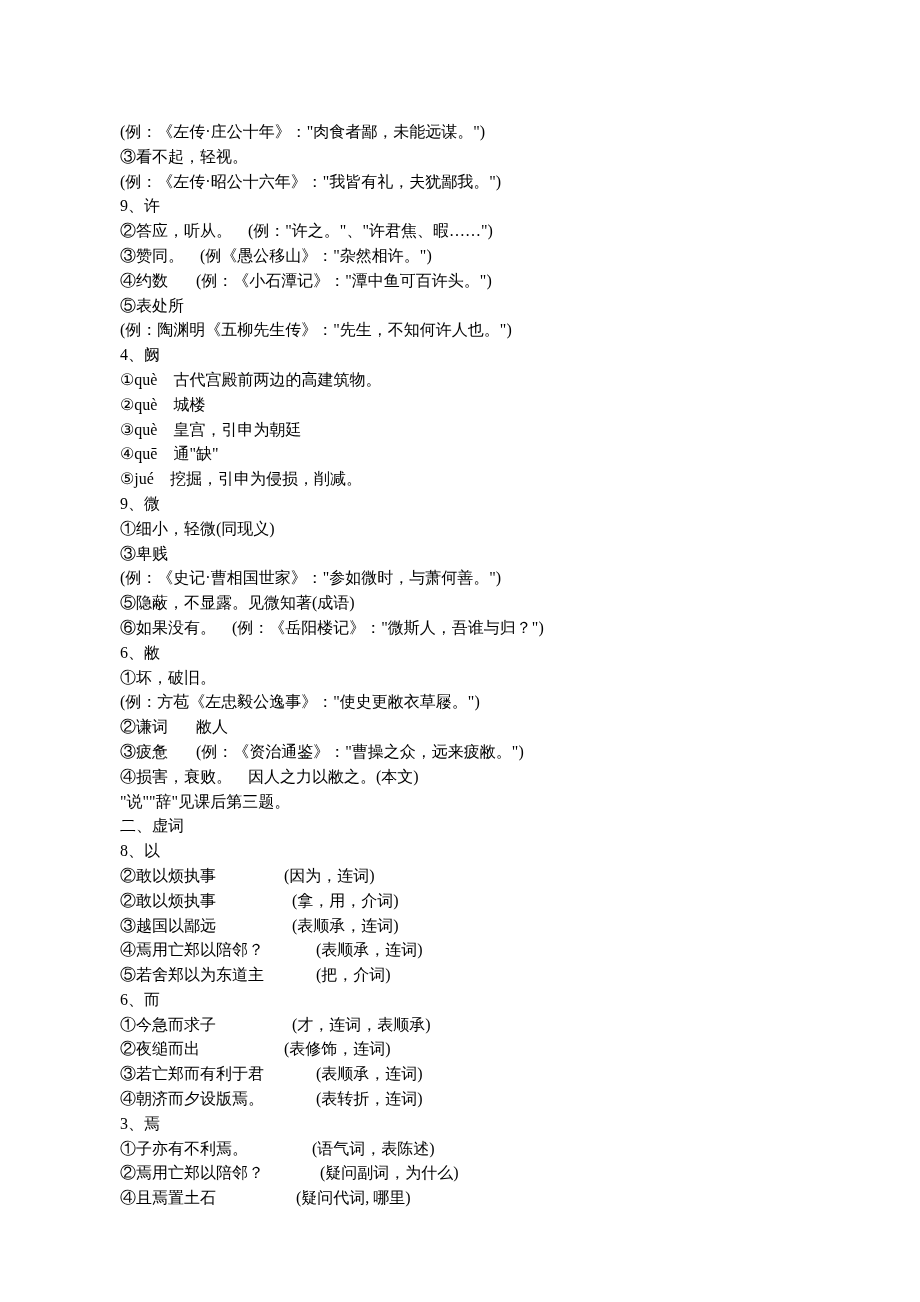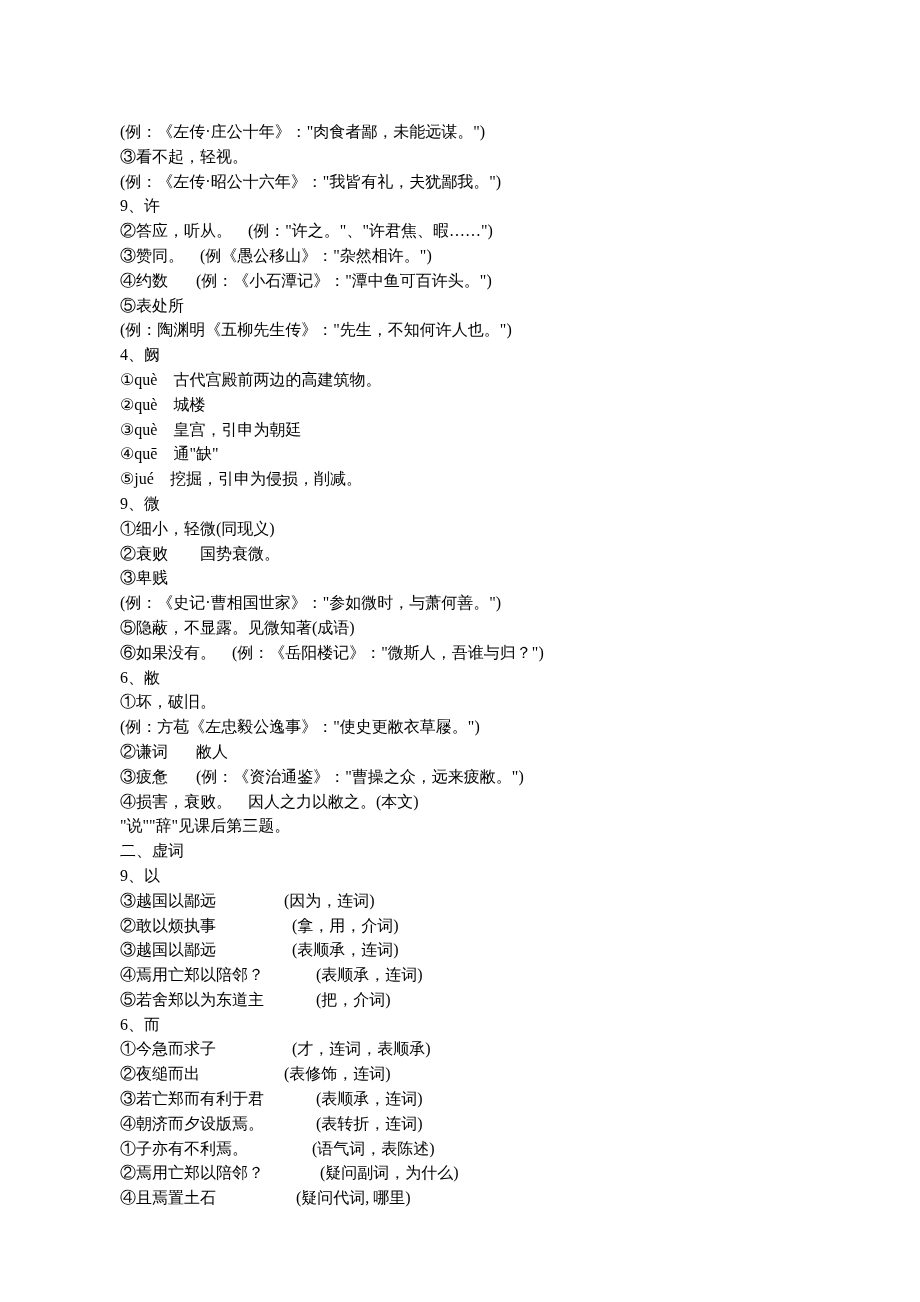--- a/index.html
+++ b/index.html
@@ -37,42 +37,42 @@
       <div class="line">⑤表处所</div>
       <div class="line">(例：陶渊明《五柳先生传》："先生，不知何许人也。")</div>
       <div class="line">4、阙</div>
       <div class="line">①què    古代宫殿前两边的高建筑物。</div>
       <div class="line">②què    城楼</div>
       <div class="line">③què    皇宫，引申为朝廷</div>
       <div class="line">④quē    通"缺"</div>
       <div class="line">⑤jué    挖掘，引申为侵损，削减。</div>
       <div class="line">9、微</div>
       <div class="line">①细小，轻微(同现义)</div>
-      <div class="line">②衰败        国势衰微。</div>
       <div class="line">③卑贱</div>
       <div class="line">(例：《史记·曹相国世家》："参如微时，与萧何善。")</div>
       <div class="line">⑤隐蔽，不显露。见微知著(成语)</div>
       <div class="line">⑥如果没有。    (例：《岳阳楼记》："微斯人，吾谁与归？")</div>
       <div class="line">6、敝</div>
       <div class="line">①坏，破旧。</div>
       <div class="line">(例：方苞《左忠毅公逸事》："使史更敝衣草屦。")</div>
       <div class="line">②谦词       敝人</div>
       <div class="line">③疲惫       (例：《资治通鉴》："曹操之众，远来疲敝。")</div>
       <div class="line">④损害，衰败。    因人之力以敝之。(本文)</div>
       <div class="line">"说""辞"见课后第三题。</div>
       <div class="line">二、虚词</div>
-      <div class="line">9、以</div>
-      <div class="line">③越国以鄙远                 (因为，连词)</div>
+      <div class="line">8、以</div>
+      <div class="line">②敢以烦执事                 (因为，连词)</div>
       <div class="line">②敢以烦执事                   (拿，用，介词)</div>
       <div class="line">③越国以鄙远                   (表顺承，连词)</div>
       <div class="line">④焉用亡郑以陪邻？             (表顺承，连词)</div>
       <div class="line">⑤若舍郑以为东道主             (把，介词)</div>
       <div class="line">6、而</div>
       <div class="line">①今急而求子                   (才，连词，表顺承)</div>
       <div class="line">②夜缒而出                     (表修饰，连词)</div>
       <div class="line">③若亡郑而有利于君             (表顺承，连词)</div>
       <div class="line">④朝济而夕设版焉。             (表转折，连词)</div>
+      <div class="line">3、焉</div>
       <div class="line">①子亦有不利焉。                (语气词，表陈述)</div>
       <div class="line">②焉用亡郑以陪邻？              (疑问副词，为什么)</div>
       <div class="line">④且焉置土石                    (疑问代词, 哪里)</div>
     </div>
 
 </div>
 
 </body></html>

